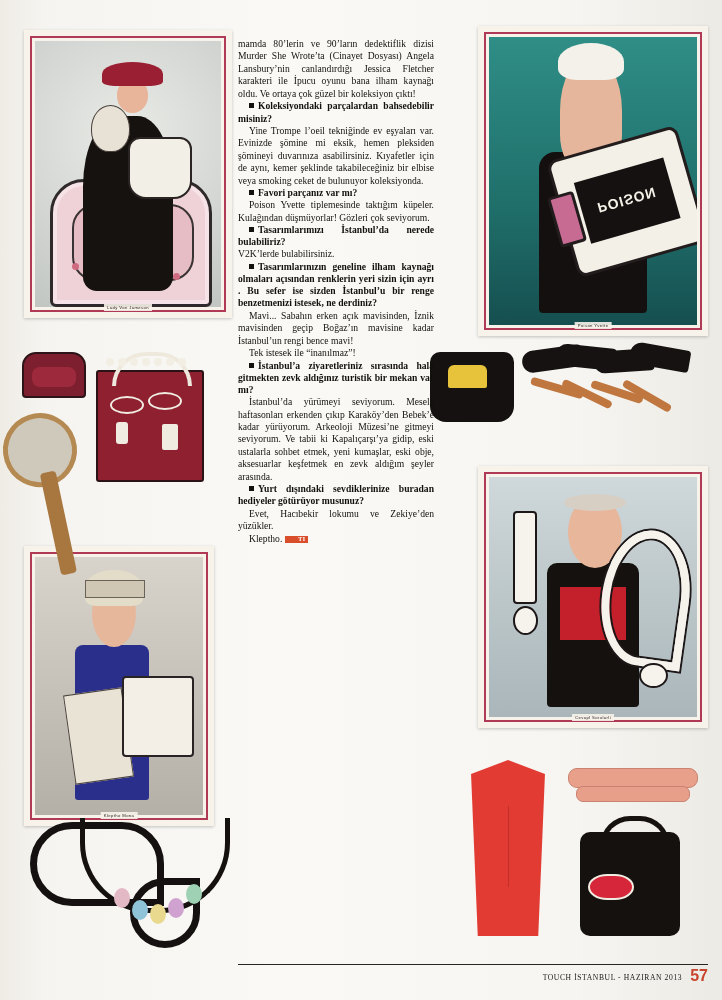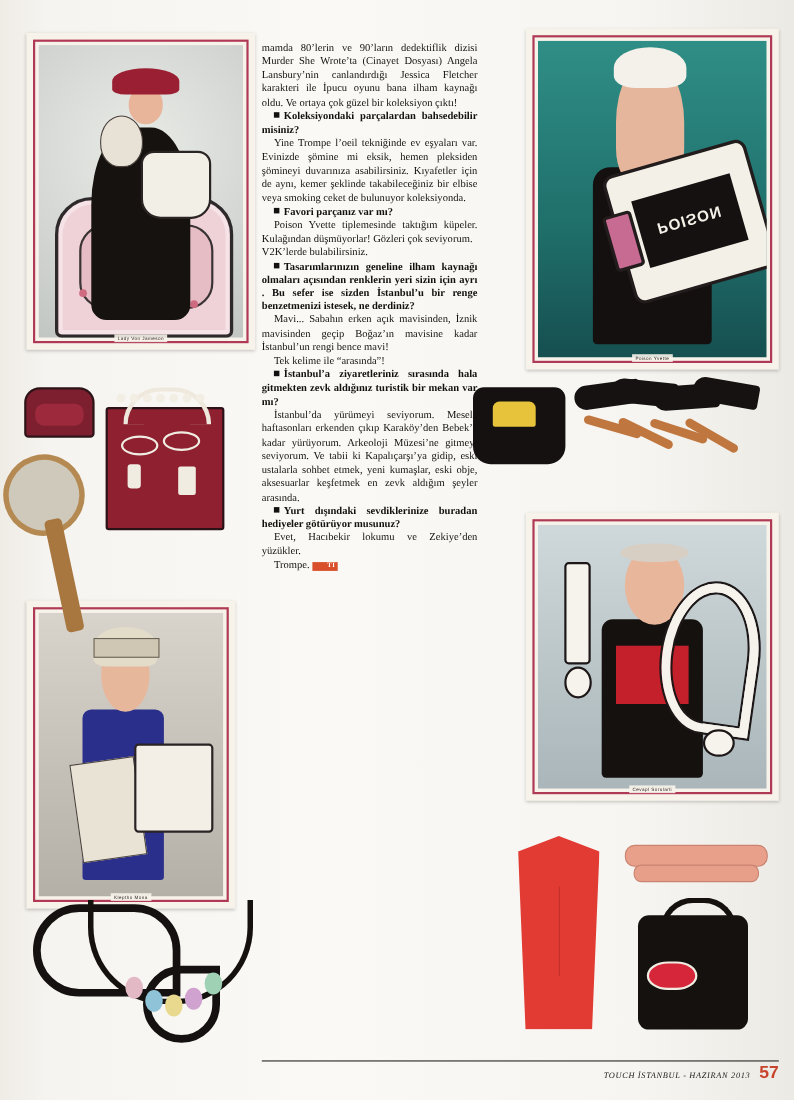--- a/index.html
+++ b/index.html
@@ -52,21 +52,20 @@
   .footer{
     position:absolute;left:238px;right:14px;bottom:16px;
     border-top:1px solid #2a2423;
     padding-top:3px;
     display:flex;justify-content:flex-end;align-items:flex-end;gap:8px;
   }
   .footer .ftxt{
     font-size:7.6px;letter-spacing:.6px;color:#1b1717;
     text-transform:uppercase;
     margin-bottom:2px;
-    font-style:italic;
   }
   .folio{
     font-family:"Liberation Sans",sans-serif;
     font-weight:bold;font-size:16px;color:#c9442c;
     line-height:1;
   }
   
   .frame{
     position:absolute;
     background:#f7f3ea;
@@ -404,29 +403,30 @@
     <div class="g" style="left:94px;top:80px;background:#cfa2cf"></div>
     <div class="g" style="left:112px;top:66px;background:#9fd1b4"></div>
   </div>
 
   <div class="col-text" id="textcol">
       <p class="ans noind"><span>mamda 80’lerin ve 90’ların dedektiflik dizisi Murder She Wrote’ta (Cinayet Dosyası) Angela Lansbury’nin canlandırdığı Jessica Fletcher karakteri ile İpucu oyunu bana ilham kaynağı oldu. Ve ortaya çok güzel bir koleksiyon çıktı!</span></p>
       <p class="q"><span class="sq"></span><span>Koleksiyondaki parçalardan bahsedebilir misiniz?</span></p>
       <p class="ans"><span>Yine Trompe l’oeil tekniğinde ev eşyaları var. Evinizde şömine mi eksik, hemen pleksiden şömineyi duvarınıza asabilirsiniz. Kıyafetler için de aynı, kemer şeklinde takabileceğiniz bir elbise veya smoking ceket de bulunuyor koleksiyonda.</span></p>
       <p class="q"><span class="sq"></span><span>Favori parçanız var mı?</span></p>
       <p class="ans"><span>Poison Yvette tiplemesinde taktığım küpeler. Kulağından düşmüyorlar! Gözleri çok seviyorum.</span></p>
+      <p class="q"><span class="sq"></span><span>Tasarımlarımızı İstanbul’da nerede bulabiliriz?</span></p>
       <p class="ans noind"><span>V2K’lerde bulabilirsiniz.</span></p>
       <p class="q"><span class="sq"></span><span>Tasarımlarınızın geneline ilham kaynağı olmaları açısından renklerin yeri sizin için ayrı . Bu sefer ise sizden İstanbul’u bir renge benzetmenizi istesek, ne derdiniz?</span></p>
       <p class="ans"><span>Mavi... Sabahın erken açık mavisinden, İznik mavisinden geçip Boğaz’ın mavisine kadar İstanbul’un rengi bence mavi!</span></p>
-      <p class="ans"><span>Tek kelime ile “arasında”!</span></p>
+      <p class="ans"><span>Tek istesek ile “inanılmaz”!</span></p>
       <p class="q"><span class="sq"></span><span>İstanbul’a ziyaretleriniz sırasında hala gitmekten zevk aldığınız turistik bir mekan var mı?</span></p>
       <p class="ans"><span>İstanbul’da yürümeyi seviyorum. Mesela haftasonları erkenden çıkıp Karaköy’den Bebek’e kadar yürüyorum. Arkeoloji Müzesi’ne gitmeyi seviyorum. Ve tabii ki Kapalıçarşı’ya gidip, eski ustalarla sohbet etmek, yeni kumaşlar, eski obje, aksesuarlar keşfetmek en zevk aldığım şeyler arasında.</span></p>
       <p class="q"><span class="sq"></span><span>Yurt dışındaki sevdiklerinize buradan hediyeler götürüyor musunuz?</span></p>
       <p class="ans"><span>Evet, Hacıbekir lokumu ve Zekiye’den yüzükler.</span></p>
-      <p class="ans"><span>Trompe.</span><span class="endmark">TI</span></p>
+      <p class="ans"><span>Kleptho.</span><span class="endmark">TI</span></p>
     </div>
 
   <div class="footer">
     <span class="ftxt">TOUCH İSTANBUL - Haziran 2013</span>
     <span class="folio">57</span>
   </div>
 
 </div>
 
 </body></html>

